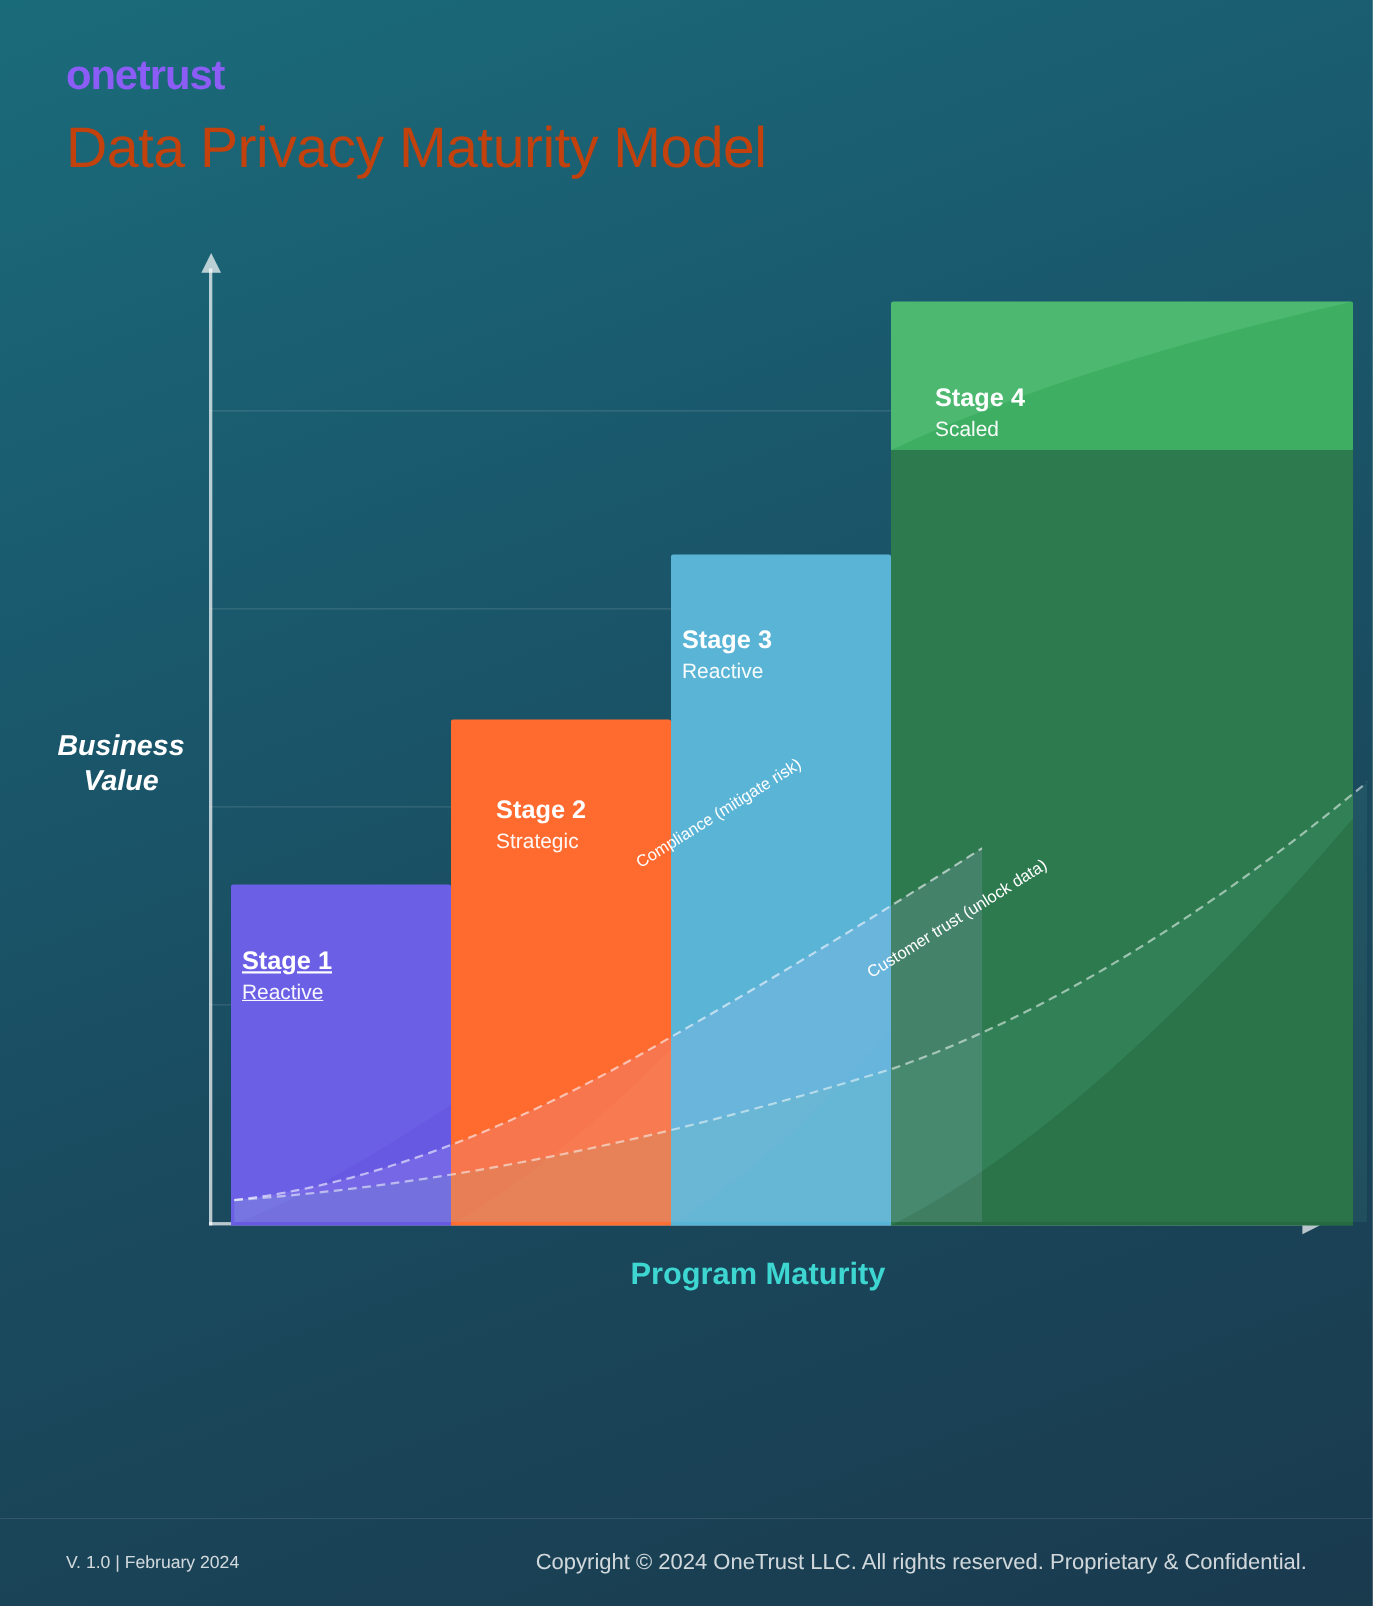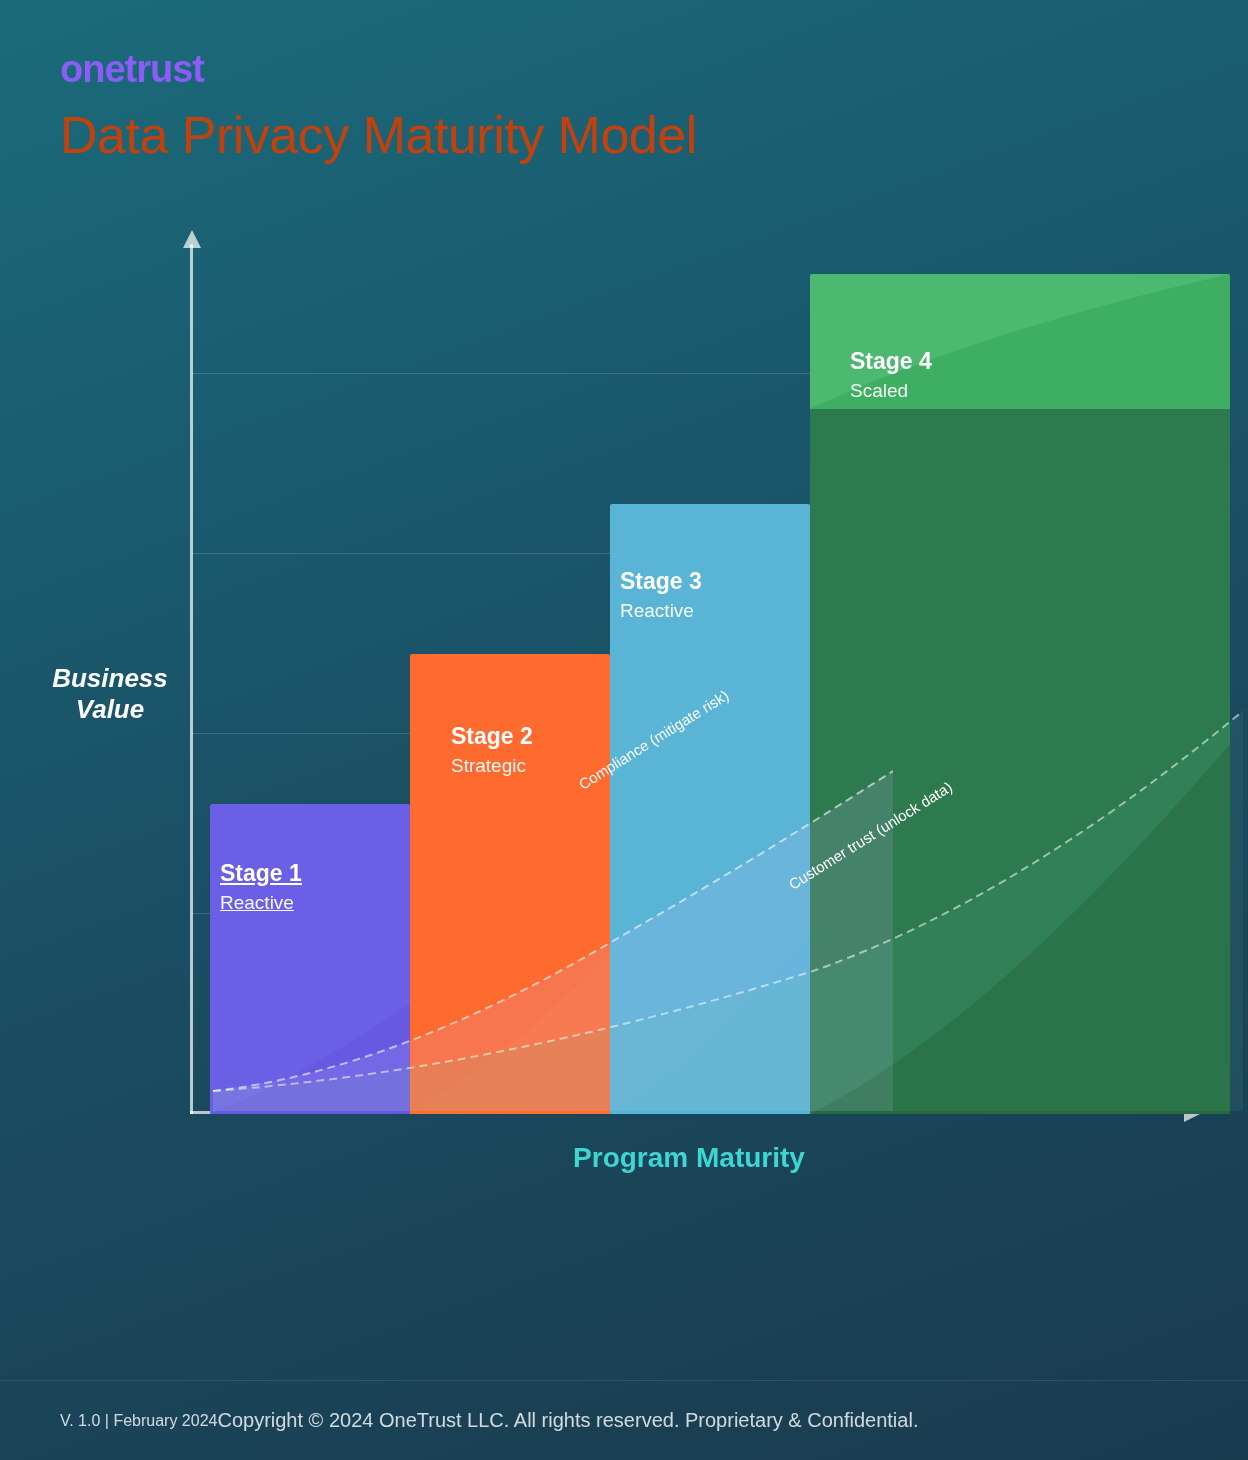--- a/index.html
+++ b/index.html
@@ -249,20 +249,21 @@
     }
 
     .footer {
       position: absolute;
       bottom: 0;
       left: 0;
       right: 0;
       height: 80px;
       display: flex;
       align-items: center;
+      justify-content: space-between;
       padding: 0 60px;
       border-top: 1px solid rgba(255,255,255,0.1);
     }
 
     .footer-version {
       font-size: 16px;
       color: rgba(255,255,255,0.8);
     }
 
     .footer-copyright {

